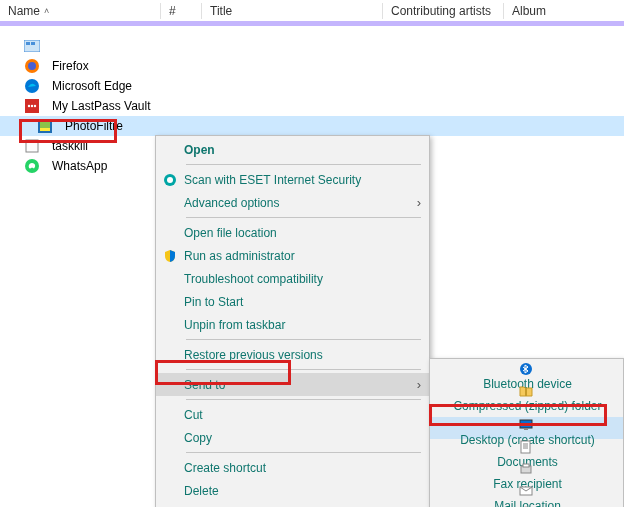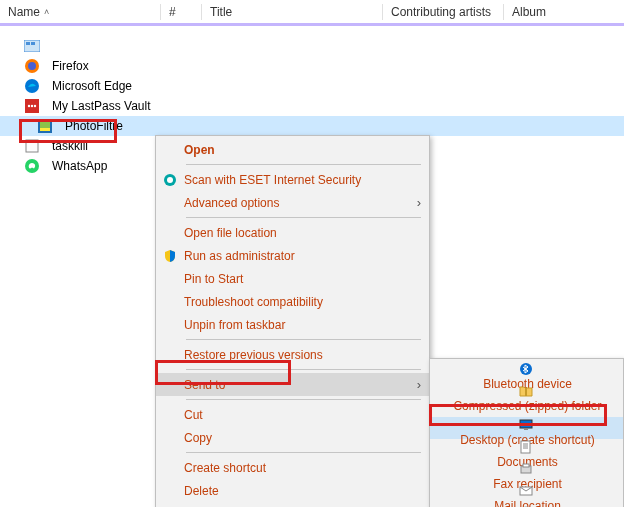--- a/index.html
+++ b/index.html
@@ -1,18 +1,18 @@
 <!DOCTYPE html>
 <html><head>
 <meta charset="utf-8">
 <style>
   * { box-sizing: border-box; margin: 0; padding: 0; font-family: "Segoe UI", Tahoma, sans-serif; font-size: 12px; }
   body { background: #fff; width: 624px; height: 507px; overflow: hidden; position: relative; user-select: none; }
   
-  .header { display: flex; border-bottom: 3px solid #c4b5fd; height: 26px; align-items: center; }
+  .header { display: flex; border-bottom: 5px solid #c4b5fd; height: 26px; align-items: center; }
   .header-col { padding: 4px 8px; color: #333; display: flex; align-items: center; gap: 4px; }
   .col-name { width: 160px; }
   .col-num { width: 40px; }
   .col-title { width: 180px; }
   .col-artists { width: 120px; }
   .col-album { flex: 1; }
   .sort-arrow { color: #666; font-size: 9px; }
   .col-sep { width:1px; height:16px; background:#e0e0e0; }
   
   .file-list { padding-top: 10px; }
@@ -24,21 +24,21 @@
   .redbox { border: 3px solid #d82020; position: absolute; pointer-events: none; }
   .redbox1 { left: 19px; top: 119px; width: 98px; height: 24px; }
   .redbox2 { left: 155px; top: 360px; width: 136px; height: 25px; }
   .redbox3 { left: 429px; top: 404px; width: 178px; height: 22px; }
   
   .context-menu { position: absolute; left: 155px; top: 135px; width: 275px; background: #f2f2f2; border: 1px solid #bfbfbf; box-shadow: 2px 2px 5px rgba(0,0,0,0.25); padding: 2px 0; }
   .menu-item { display: flex; align-items: center; height: 23px; padding: 0 8px 0 4px; position: relative; }
   .menu-item.bold .menu-label { font-weight: 600; }
   .menu-item.hover { background: #d8d8d8; }
   .menu-icon { width: 20px; height: 16px; display:flex; align-items:center; justify-content:center; flex-shrink:0; }
-  .menu-label { margin-left: 4px; color: #c2410c; flex:1; }
+  .menu-label { margin-left: 4px; color: #0f766e; flex:1; }
   .menu-arrow { color: #555; font-size: 13px; }
   .menu-sep { height:1px; background:#c5c5c5; margin: 3px 8px 3px 30px; }
   
   .submenu { position: absolute; left: 429px; top: 358px; width: 195px; background: #f2f2f2; border:1px solid #bfbfbf; box-shadow:2px 2px 5px rgba(0,0,0,0.25); padding:2px 0; }
   .submenu .menu-item { height: 22px; padding-left: 6px; flex-direction: column; }
   .submenu .menu-icon { width: 20px; }
   .submenu .menu-item.hover { background: #cde4f7; margin-top: 12px; }
   
   
   svg { display:block; }
@@ -168,25 +168,25 @@
     <span class="menu-icon">
         <svg width="14" height="14" viewBox="0 0 14 14">
           <path d="M7 1 L12 3 V7 Q12 12 7 13 Q2 12 2 7 V3 Z" fill="#f5c518"></path>
           <path d="M7 1 L12 3 V7 Q12 12 7 13 Z" fill="#0078d7"></path>
         </svg>
       </span>
     <span class="menu-label">Run as administrator</span>
   </div>
   <div class="menu-item">
     <span class="menu-icon"></span>
+    <span class="menu-label">Troubleshoot compatibility</span>
+  </div>
+  <div class="menu-item">
+    <span class="menu-icon"></span>
     <span class="menu-label">Pin to Start</span>
-  </div>
-  <div class="menu-item">
-    <span class="menu-icon"></span>
-    <span class="menu-label">Troubleshoot compatibility</span>
   </div>
   <div class="menu-item">
     <span class="menu-icon"></span>
     <span class="menu-label">Unpin from taskbar</span>
   </div>
   <div class="menu-sep"></div>
   <div class="menu-item">
     <span class="menu-icon"></span>
     <span class="menu-label">Restore previous versions</span>
   </div>

